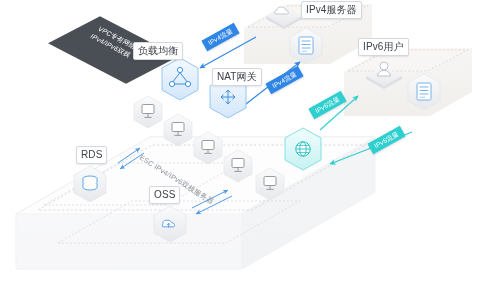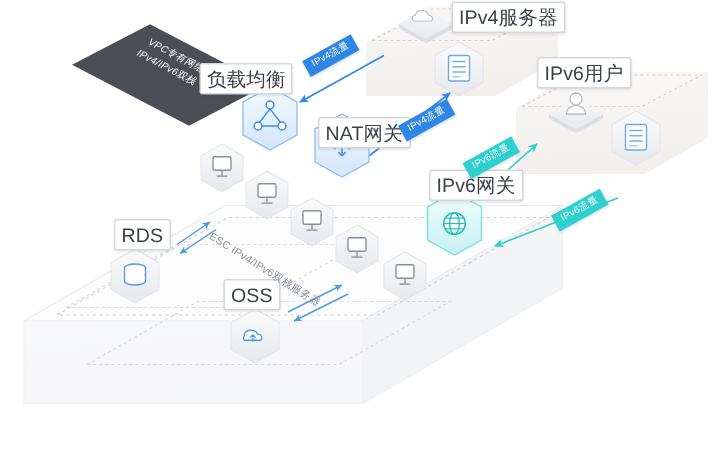--- a/index.html
+++ b/index.html
@@ -13,21 +13,21 @@
   #stage{position:absolute;inset:0;width:480px;height:300px;}
   svg{display:block;}
 
   
   .chip{
     position:absolute;
     background:#ffffff;
     border:1px solid #d4d7db;
     border-radius:2px;
     color:#3c4149;
-    font-size:13px;
+    font-size:10px;
     line-height:1;
     padding:3px 4px 3.4px 4px;
     white-space:nowrap;
     box-shadow:0 1px 1.5px rgba(40,50,70,.10);
     letter-spacing:.1px;
   }
 
   
   .vpcplate{
     position:absolute;
@@ -300,23 +300,22 @@
 <div class="vpcplate">
   <div class="face"></div>
 </div>
 <div class="vpctext">
   <div>VPC专有网络</div>
   <div>IPv4/IPv6双栈</div>
 </div>
 
 <div class="chip" style="left:133px;top:42px;text-align:center;">负载均衡</div>
 
-<div class="chip" style="left:212px;top:68px;margin-top:10px;">NAT网关</div>
-
-<div class="chip" style="left:286px;top:113px;">IPv6网关</div>
+<div class="chip" style="left:212px;top:68px;">NAT网关</div>
+
 
 <div class="chip" style="left:76px;top:146px;text-align:right;">RDS</div>
 
 <div class="chip" style="left:149px;top:186px;">OSS</div>
 
 <div class="chip" style="left:301px;top:1px;">IPv4服务器</div>
 
 
 <div class="chip" style="left:358px;top:38px;">IPv6用户</div>
 

